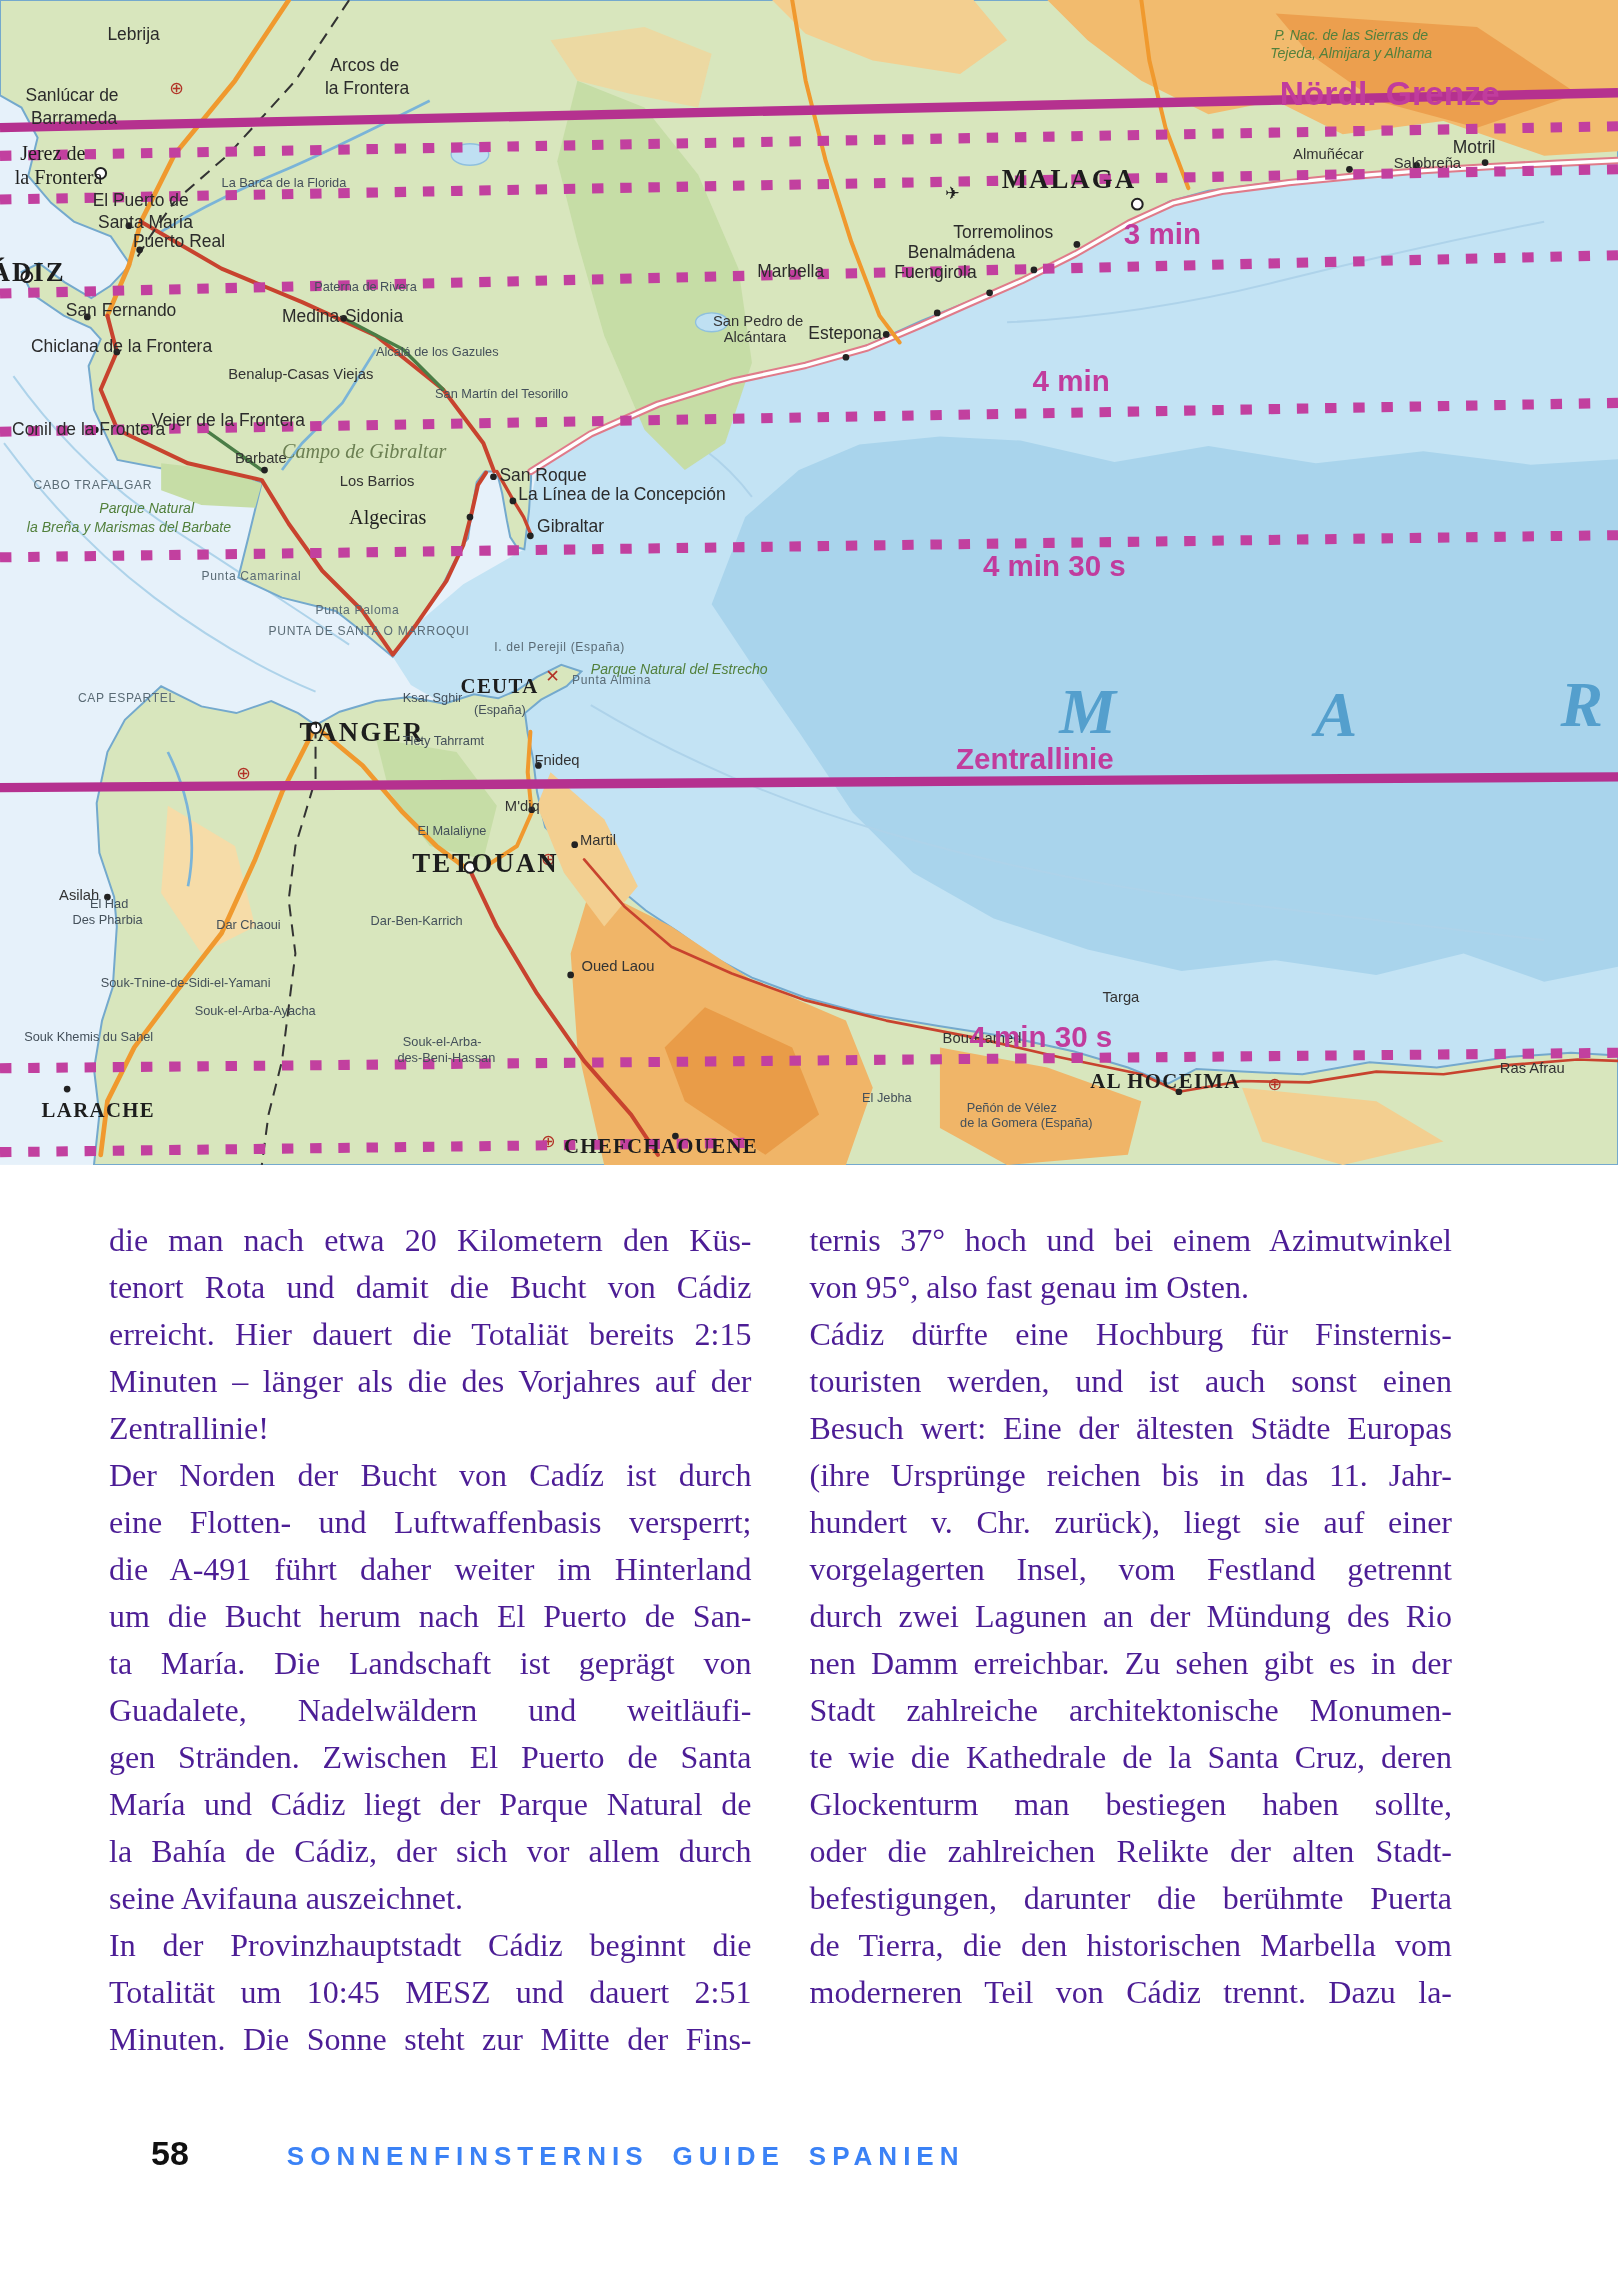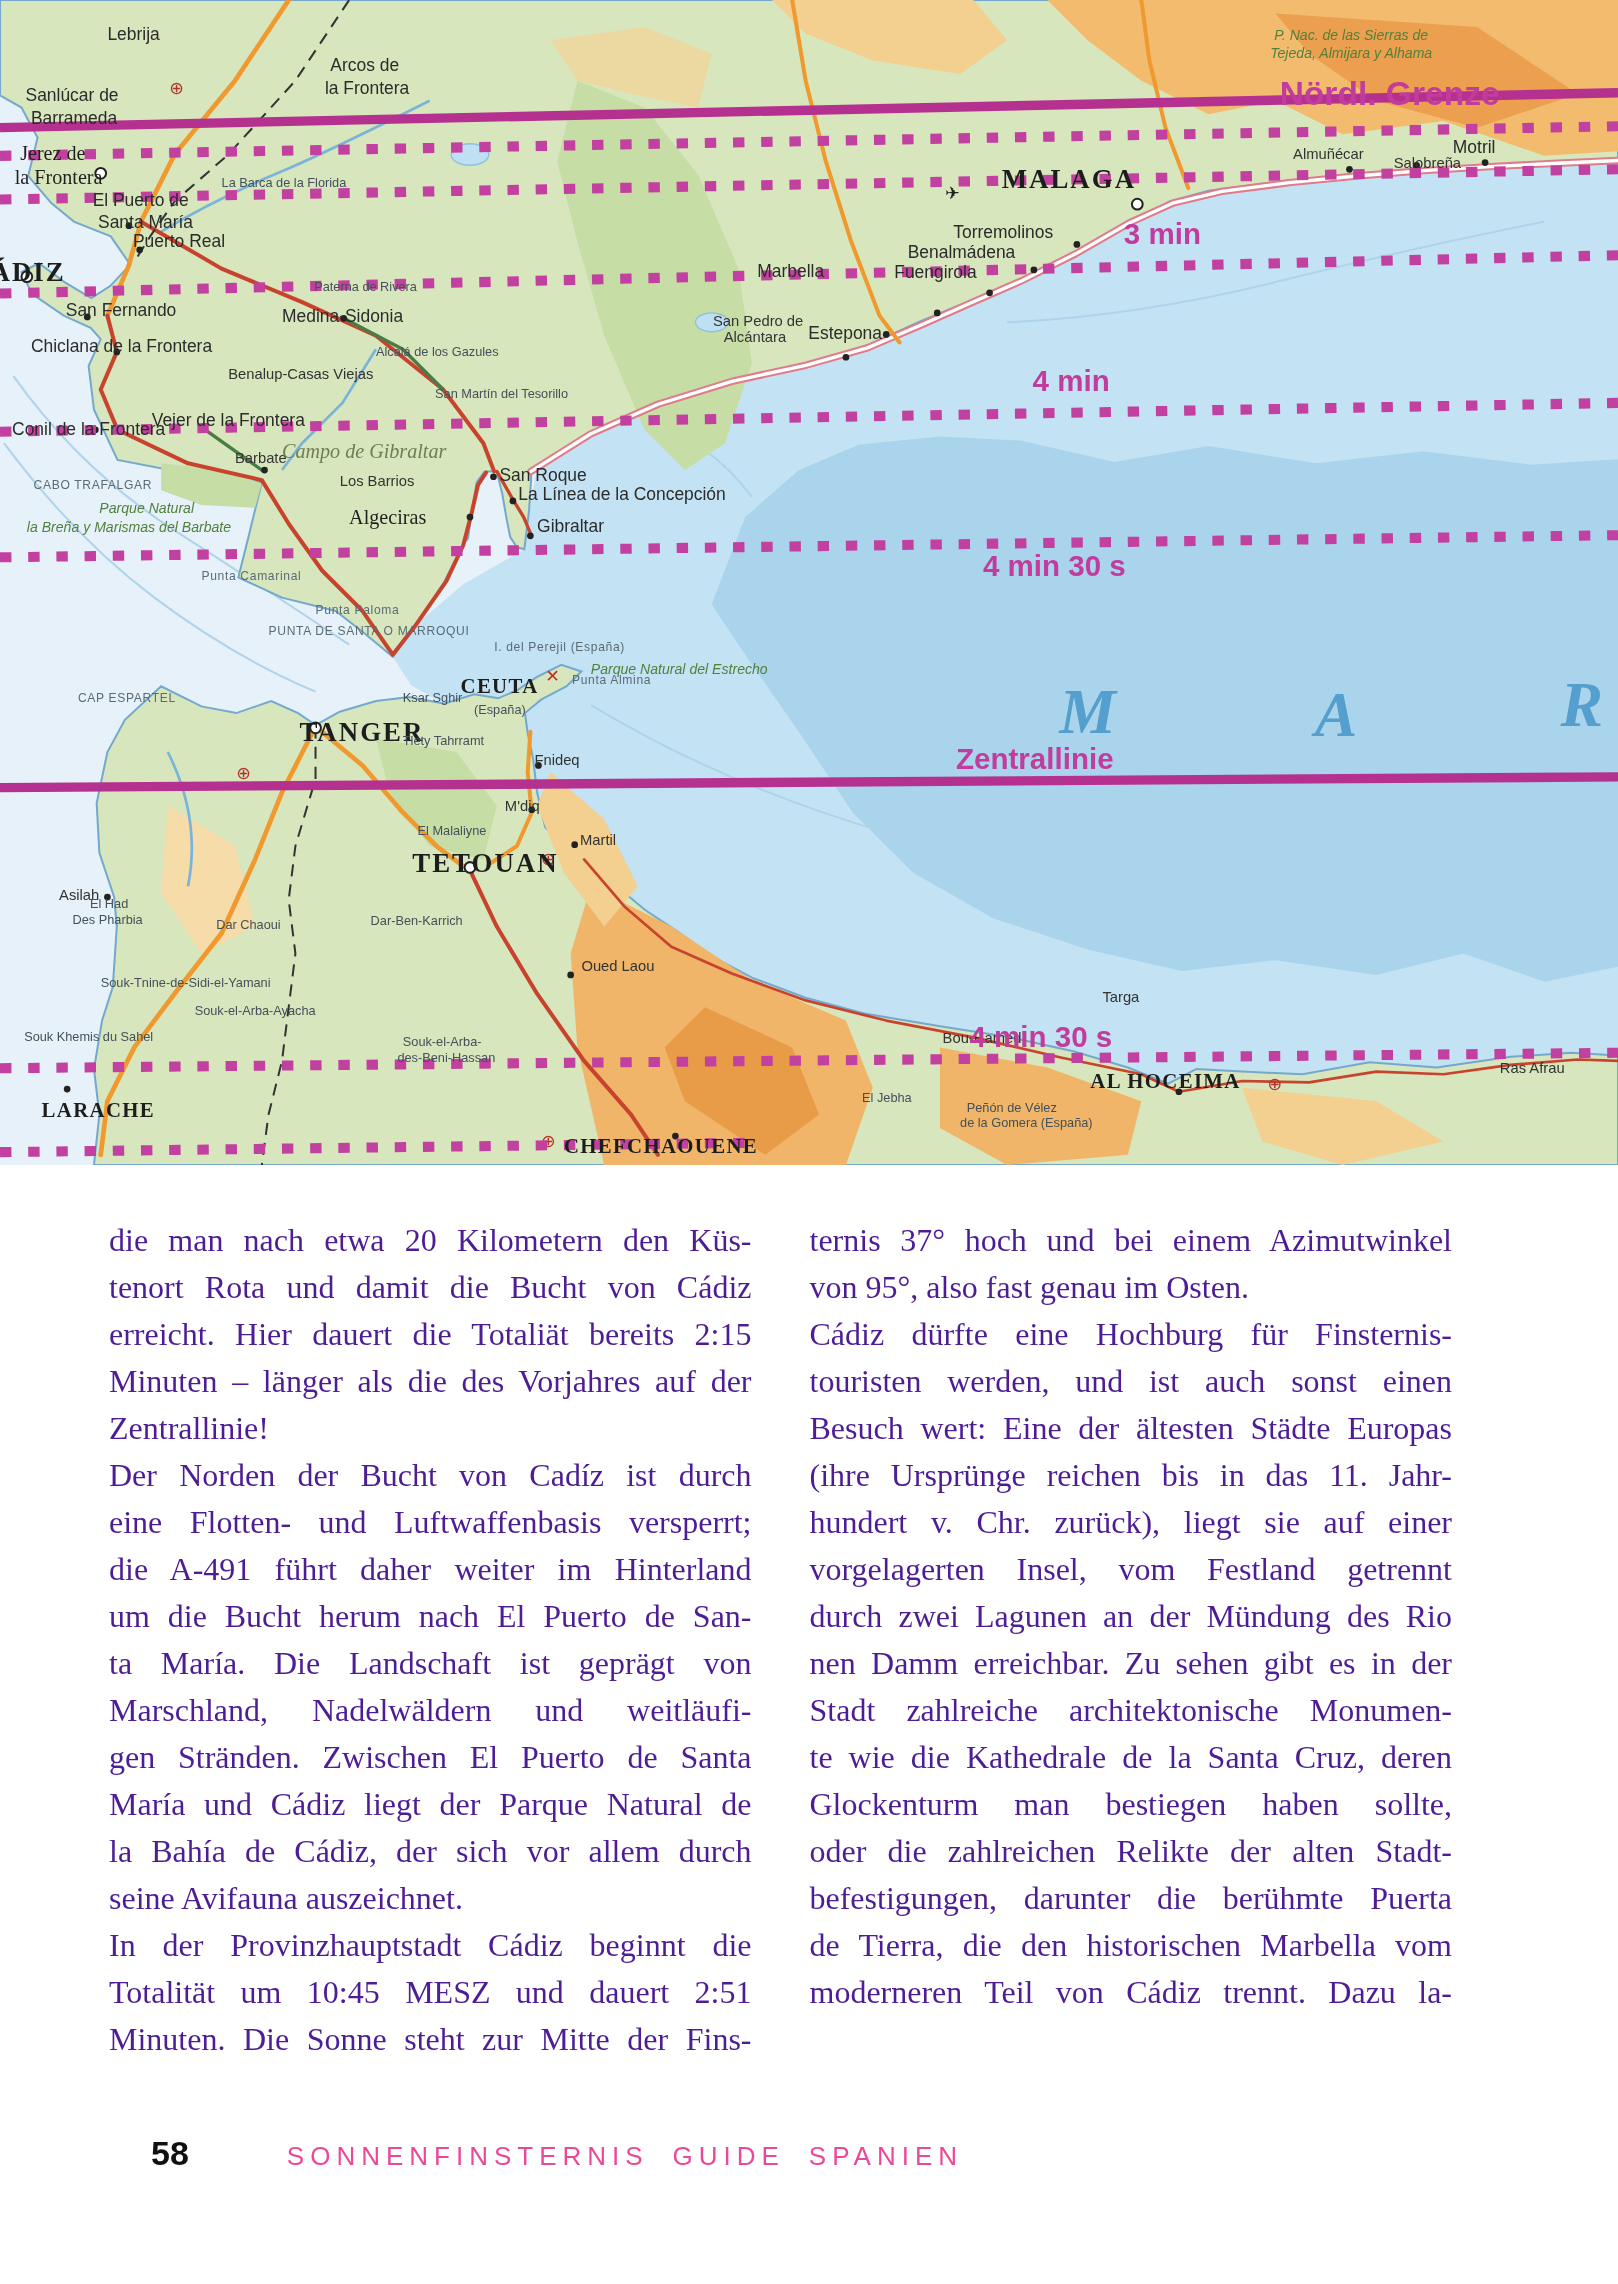--- a/index.html
+++ b/index.html
@@ -23,22 +23,22 @@
   .ecl-lg{font:700 50px "Liberation Sans",sans-serif;fill:#c13c9d;}
   .sym{font:26px "DejaVu Sans",sans-serif;}
 
   .article{position:absolute;top:1217px;left:109px;width:1343px;display:flex;gap:58px;}
   .col{width:643px;}
   .line{font-size:32px;line-height:47px;color:#4c1d95;text-align:justify;text-align-last:justify;}
   .line.end{text-align-last:left;}
 
   .footer{position:absolute;top:2134px;left:111px;display:flex;align-items:baseline;}
   .page-num{font-family:"Liberation Sans",sans-serif;font-weight:700;font-size:34px;color:#101010;margin-left:40px;}
-  .footer-title{margin-left:98px;font-family:"Liberation Sans",sans-serif;font-weight:400;
-    font-size:26px;letter-spacing:6px;word-spacing:10.7px;color:#ec4899;}
+  .footer-title{margin-left:98px;font-family:"Liberation Sans",sans-serif;font-weight:700;
+    font-size:26px;letter-spacing:6px;word-spacing:10.7px;color:#3b82f6;}
 </style>
 </head>
 <body>
 
 <div class="map-wrap">
 <svg viewBox="0 0 2410 1735" xmlns="http://www.w3.org/2000/svg">
 
   <rect x="0" y="0" width="2410" height="1735" fill="#e6f1fa"></rect>
 
   <path fill="#c3e3f4" d="M 2410 236 L 2300 242 2200 247 2100 253 2000 261 1900 271 1800 284 1742 300 1695 327 1640 357 1580 390 1515 418 1445 448 1372 478 1295 513 1225 538 1120 562 1010 588 905 634 800 697 788 760 781 818 690 870 620 930 585 978 612 1020 660 1048 742 1040 782 1062 786 1092 794 1130 800 1180 812 1232 842 1262 880 1272 916 1318 962 1356 1010 1388 1060 1424 1120 1456 1200 1486 1290 1510 1398 1528 1500 1544 1600 1566 1680 1590 1740 1614 1782 1592 1850 1596 1940 1600 2040 1582 2140 1590 2250 1574 2340 1568 2410 1572 Z"></path>
@@ -264,21 +264,21 @@
       <div class="line">die man nach etwa 20 Kilometern den Küs-</div>
       <div class="line">tenort Rota und damit die Bucht von Cádiz</div>
       <div class="line">erreicht. Hier dauert die Totaliät bereits 2:15</div>
       <div class="line">Minuten – länger als die des Vorjahres auf der</div>
       <div class="line end">Zentrallinie!</div>
       <div class="line">Der Norden der Bucht von Cadíz ist durch</div>
       <div class="line">eine Flotten- und Luftwaffenbasis versperrt;</div>
       <div class="line">die A-491 führt daher weiter im Hinterland</div>
       <div class="line">um die Bucht herum nach El Puerto de San-</div>
       <div class="line">ta María. Die Landschaft ist geprägt von</div>
-      <div class="line">Marschland, Nadelwäldern und weitläufi-</div>
+      <div class="line">Guadalete, Nadelwäldern und weitläufi-</div>
       <div class="line">gen Stränden. Zwischen El Puerto de Santa</div>
       <div class="line">María und Cádiz liegt der Parque Natural de</div>
       <div class="line">la Bahía de Cádiz, der sich vor allem durch</div>
       <div class="line end">seine Avifauna auszeichnet.</div>
       <div class="line">In der Provinzhauptstadt Cádiz beginnt die</div>
       <div class="line">Totalität um 10:45 MESZ und dauert 2:51</div>
       <div class="line">Minuten. Die Sonne steht zur Mitte der Fins-</div>
     </div>
   <div class="col" id="col-right">
       <div class="line">ternis 37° hoch und bei einem Azimutwinkel</div>

